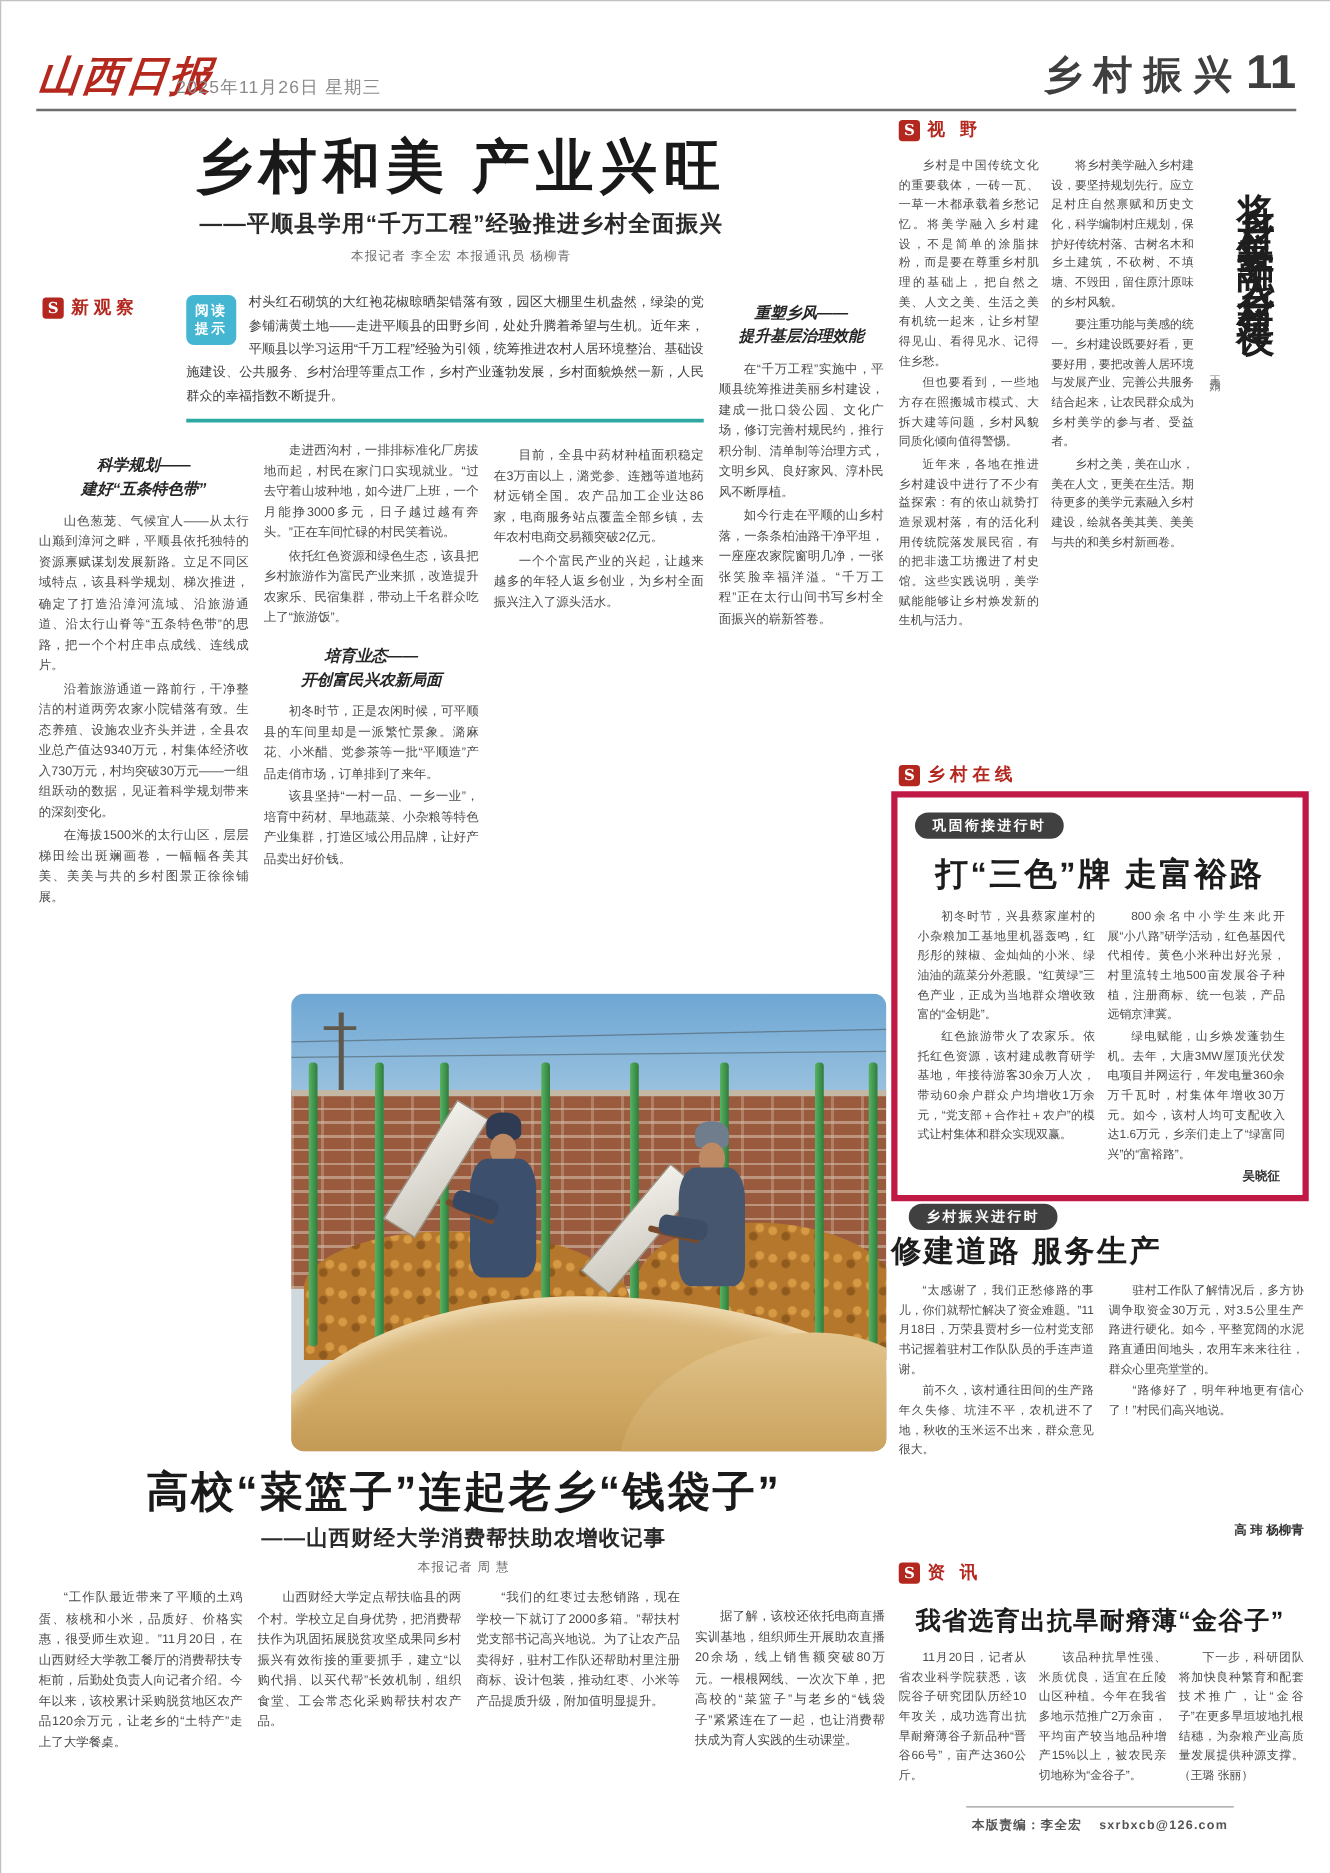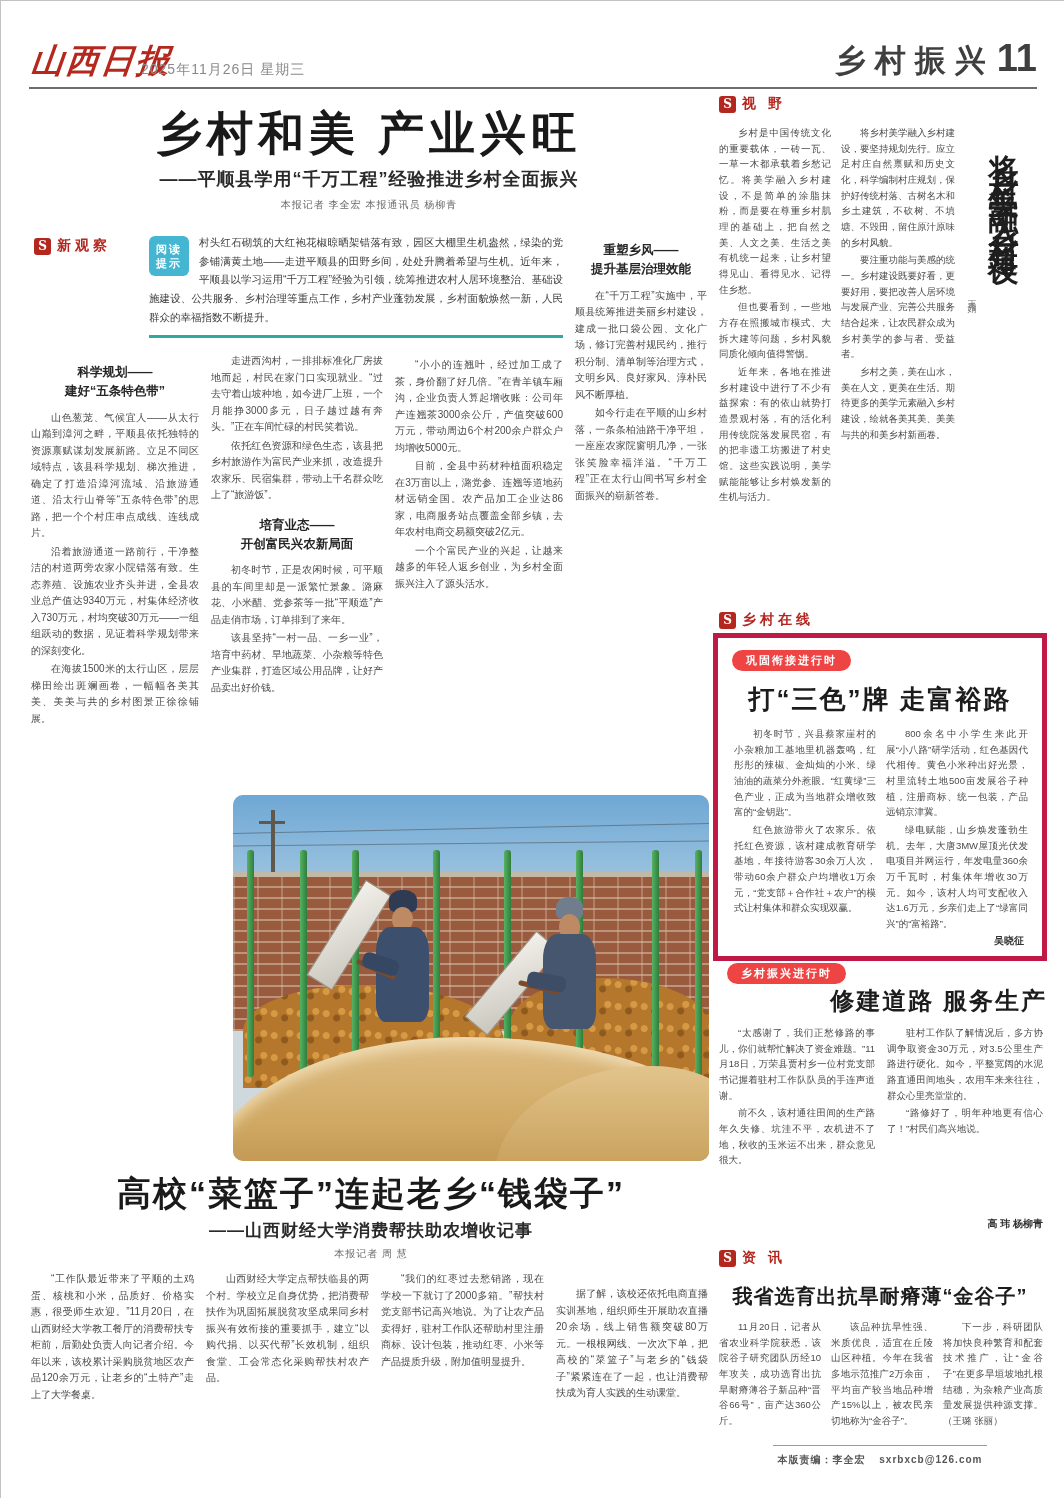--- a/index.html
+++ b/index.html
@@ -19,27 +19,27 @@
            display:flex;align-items:center;justify-content:center;font-weight:bold;font-size:12px;
            font-family:"DejaVu Serif",serif;}
   .sec .lb{color:#b3271f;font-weight:bold;font-size:14px;letter-spacing:4px;}
   
   .h-main{font-size:46px;font-weight:800;color:#191919;letter-spacing:5px;text-align:center;}
   .h-sub{font-size:18px;font-weight:bold;color:#2a2a2a;text-align:center;letter-spacing:1px;}
   .byline{font-size:10px;color:#6b6b6b;text-align:center;letter-spacing:1px;}
   
   .col{font-size:10px;line-height:1.65;color:#4a4a4a;text-align:justify;overflow:hidden;}
   .col p{margin:0 0 2px;text-indent:2em;}
-  .colhead{font-weight:bold;font-size:12.5px;line-height:1.55;color:#262626;text-align:center;margin:10px 0 8px;}
+  .colhead{font-weight:bold;font-size:12.5px;line-height:1.55;color:#262626;text-align:center;margin:10px 0 8px;font-style:italic;}
   .intro-ico{width:40px;height:40px;background:#45b6d2;border-radius:6px;color:#fff;float:left;margin:3px 10px 2px 0;
              display:flex;flex-direction:column;align-items:center;justify-content:center;
              font-size:11px;font-weight:bold;line-height:1.3;letter-spacing:2px;}
   .teal-rule{height:3px;background:#2da9a2;}
   
-  .pill{display:inline-block;background:#ef4444;color:#fff;font-weight:bold;font-size:11px;
+  .pill{display:inline-block;background:#404040;color:#fff;font-weight:bold;font-size:11px;
         padding:3px 14px;border-radius:11px;letter-spacing:2px;}
   
   .redbox{border:5px solid #c01945;background:#fff;}
   .boxtitle{font-size:26px;font-weight:800;color:#1c1c1c;text-align:center;letter-spacing:2px;}
   .author{font-size:10px;font-weight:bold;color:#333;text-align:right;}
   
   .vtitle{writing-mode:vertical-rl;font-size:30px;font-weight:800;color:#1e1e1e;letter-spacing:10px;}
   .vauthor{writing-mode:vertical-rl;font-size:9px;color:#777;letter-spacing:2px;}
   .cap-title{font-size:16px;font-weight:bold;color:#222;letter-spacing:3px;}
   .cap-text{font-size:9.5px;line-height:1.85;color:#555;text-align:justify;}
@@ -127,21 +127,20 @@
       <div>培育业态——</div>
       <div>开创富民兴农新局面</div>
     </div>
     <div class="col">
         <p>初冬时节，正是农闲时候，可平顺县的车间里却是一派繁忙景象。潞麻花、小米醋、党参茶等一批“平顺造”产品走俏市场，订单排到了来年。</p>
         <p>该县坚持“一村一品、一乡一业”，培育中药材、旱地蔬菜、小杂粮等特色产业集群，打造区域公用品牌，让好产品卖出好价钱。</p>
       </div>
   </div>
 
   <div class="abs col" style="left:394px;top:356px;width:168px;height:434px;">
-      <p>“小小的连翘叶，经过加工成了茶，身价翻了好几倍。”在青羊镇车厢沟，企业负责人算起增收账：公司年产连翘茶3000余公斤，产值突破600万元，带动周边6个村200余户群众户均增收5000元。</p>
       <p>目前，全县中药材种植面积稳定在3万亩以上，潞党参、连翘等道地药材远销全国。农产品加工企业达86家，电商服务站点覆盖全部乡镇，去年农村电商交易额突破2亿元。</p>
       <p>一个个富民产业的兴起，让越来越多的年轻人返乡创业，为乡村全面振兴注入了源头活水。</p>
     </div>
 
   <div class="abs" style="left:574px;top:240px;width:132px;height:550px;">
     <div class="colhead" style="margin-top:0;">
       <div>重塑乡风——</div>
       <div>提升基层治理效能</div>
     </div>
     <div class="col" style="height:488px;">
@@ -238,21 +237,21 @@
         <p>红色旅游带火了农家乐。依托红色资源，该村建成教育研学基地，年接待游客30余万人次，带动60余户群众户均增收1万余元，“党支部＋合作社＋农户”的模式让村集体和群众实现双赢。</p>
       </div>
     <div class="abs col" style="left:168px;top:88px;width:142px;height:212px;font-size:9.5px;">
         <p>800余名中小学生来此开展“小八路”研学活动，红色基因代代相传。黄色小米种出好光景，村里流转土地500亩发展谷子种植，注册商标、统一包装，产品远销京津冀。</p>
         <p>绿电赋能，山乡焕发蓬勃生机。去年，大唐3MW屋顶光伏发电项目并网运行，年发电量360余万千瓦时，村集体年增收30万元。如今，该村人均可支配收入达1.6万元，乡亲们走上了“绿富同兴”的“富裕路”。</p>
       </div>
     <div class="abs author" style="right:18px;bottom:8px;">吴晓征</div>
   </div>
 
   <div class="abs pill" style="left:726px;top:962px;">乡村振兴进行时</div>
-  <div class="abs" style="left:712px;top:984px;width:334px;text-align:right;font-size:24px;font-weight:800;color:#1c1c1c;letter-spacing:2px;">修建道路 服务生产</div>
+  <div class="abs" style="left:712px;top:984px;width:334px;text-align:left;font-size:24px;font-weight:800;color:#1c1c1c;letter-spacing:2px;">修建道路 服务生产</div>
   <div class="abs col" style="left:718px;top:1024px;width:156px;height:206px;font-size:9.5px;">
       <p>“太感谢了，我们正愁修路的事儿，你们就帮忙解决了资金难题。”11月18日，万荣县贾村乡一位村党支部书记握着驻村工作队队员的手连声道谢。</p>
       <p>前不久，该村通往田间的生产路年久失修、坑洼不平，农机进不了地，秋收的玉米运不出来，群众意见很大。</p>
     </div>
   <div class="abs col" style="left:886px;top:1024px;width:156px;height:190px;font-size:9.5px;">
       <p>驻村工作队了解情况后，多方协调争取资金30万元，对3.5公里生产路进行硬化。如今，平整宽阔的水泥路直通田间地头，农用车来来往往，群众心里亮堂堂的。</p>
       <p>“路修好了，明年种地更有信心了！”村民们高兴地说。</p>
     </div>
   <div class="abs author" style="left:886px;top:1216px;width:156px;">高 玮 杨柳青</div>
 

